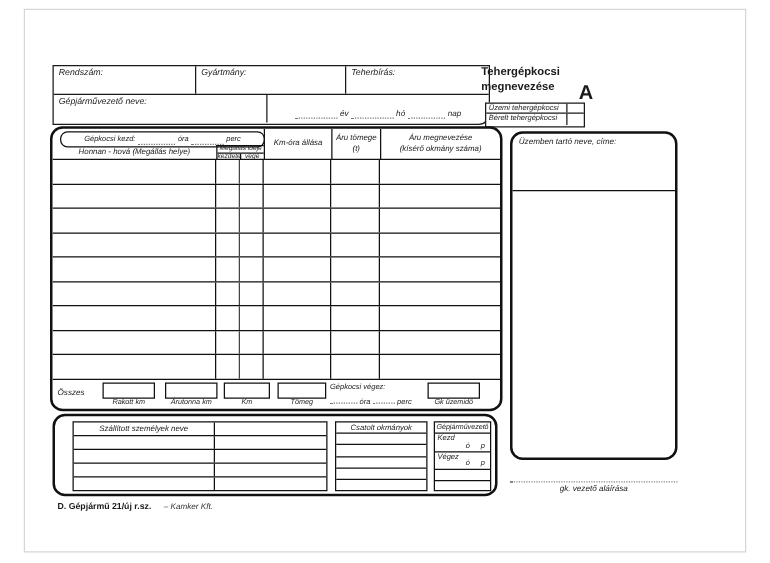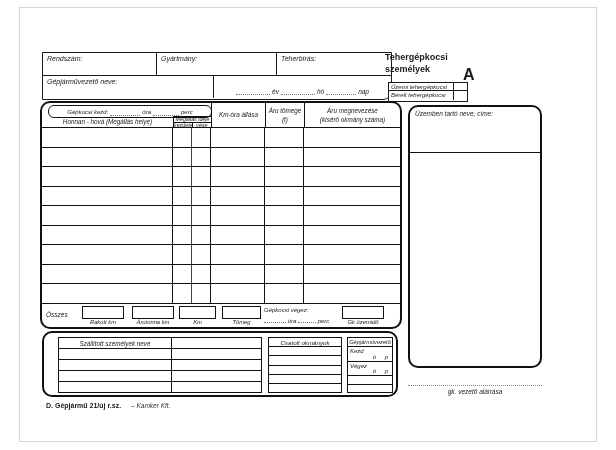--- a/index.html
+++ b/index.html
@@ -137,21 +137,21 @@
         <span class="dots" style="width:34px"></span>
         <span>hó</span>
         <span class="dots" style="width:30px"></span>
         <span>nap</span>
       </div>
     </div>
   </div>
 
   <div id="form-title">
     <div>Tehergépkocsi</div>
-    <div>személyek</div>
+    <div>megnevezése</div>
   </div>
   <div id="series-letter">A</div>
 
   <div id="type-box">
     <div class="type-row first">
       <span>Üzemi tehergépkocsi</span>
       <span class="type-tick"></span>
     </div>
     <div class="type-row">
       <span>Bérelt tehergépkocsi</span>

